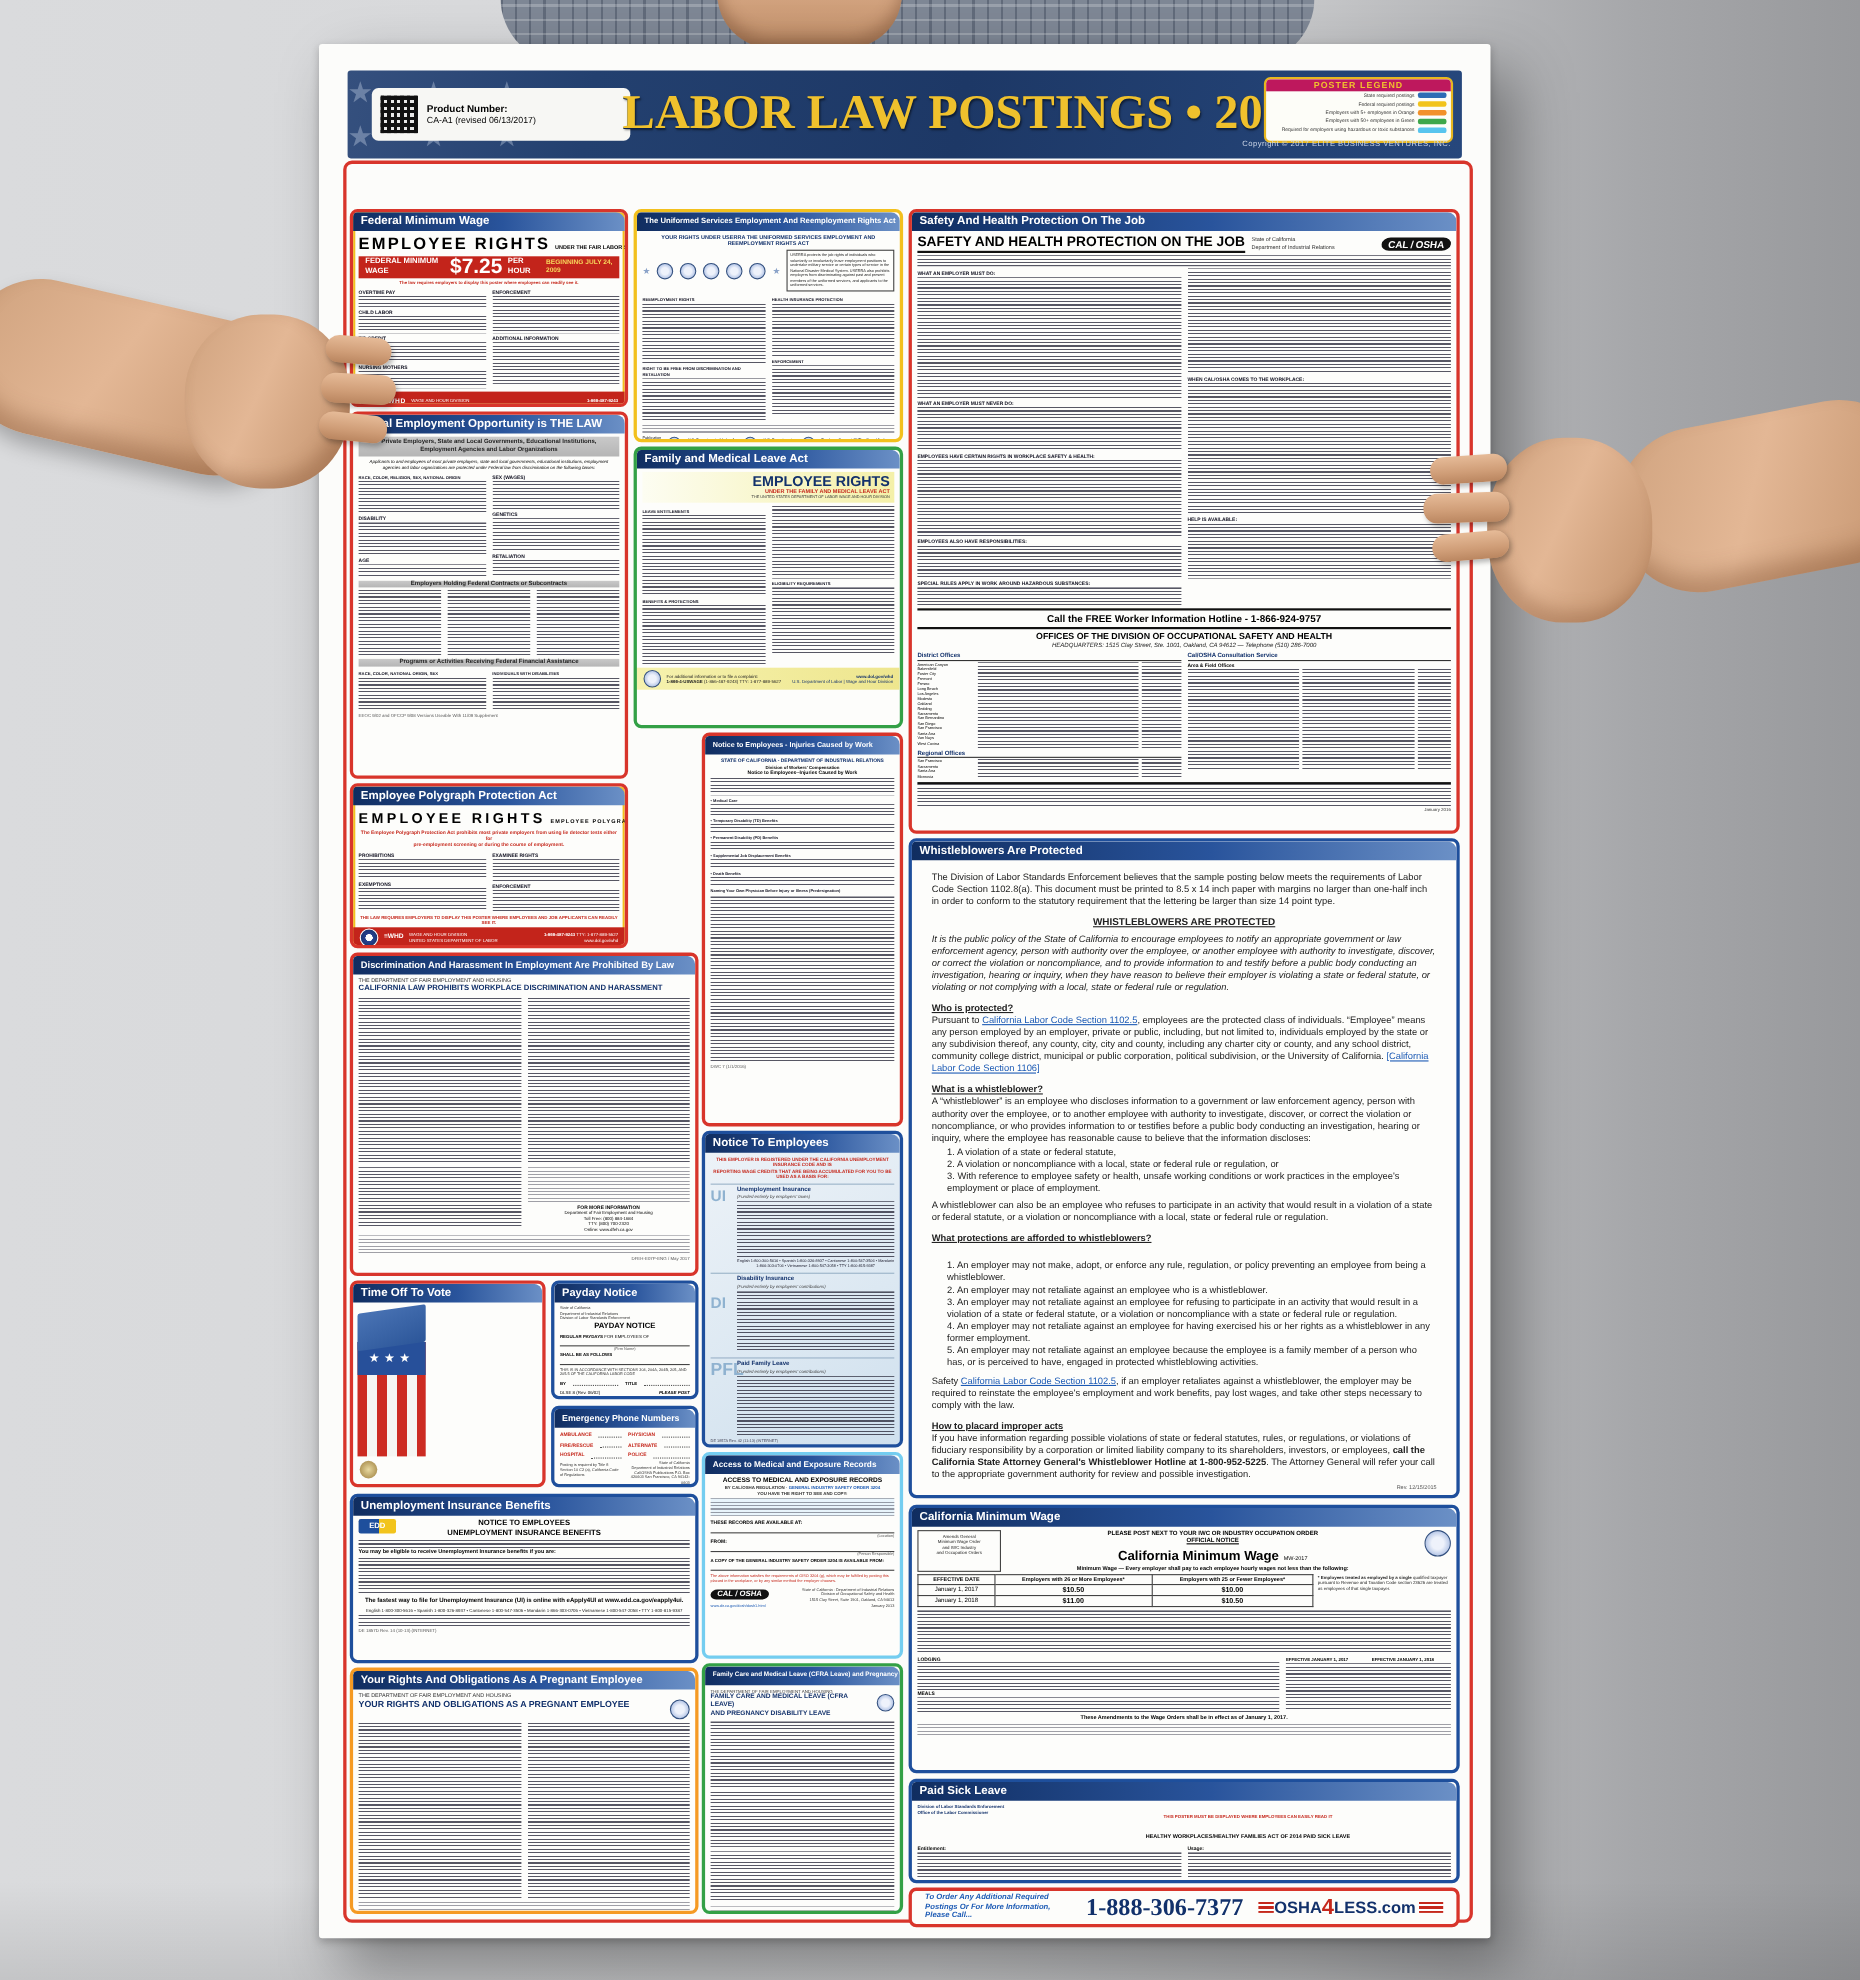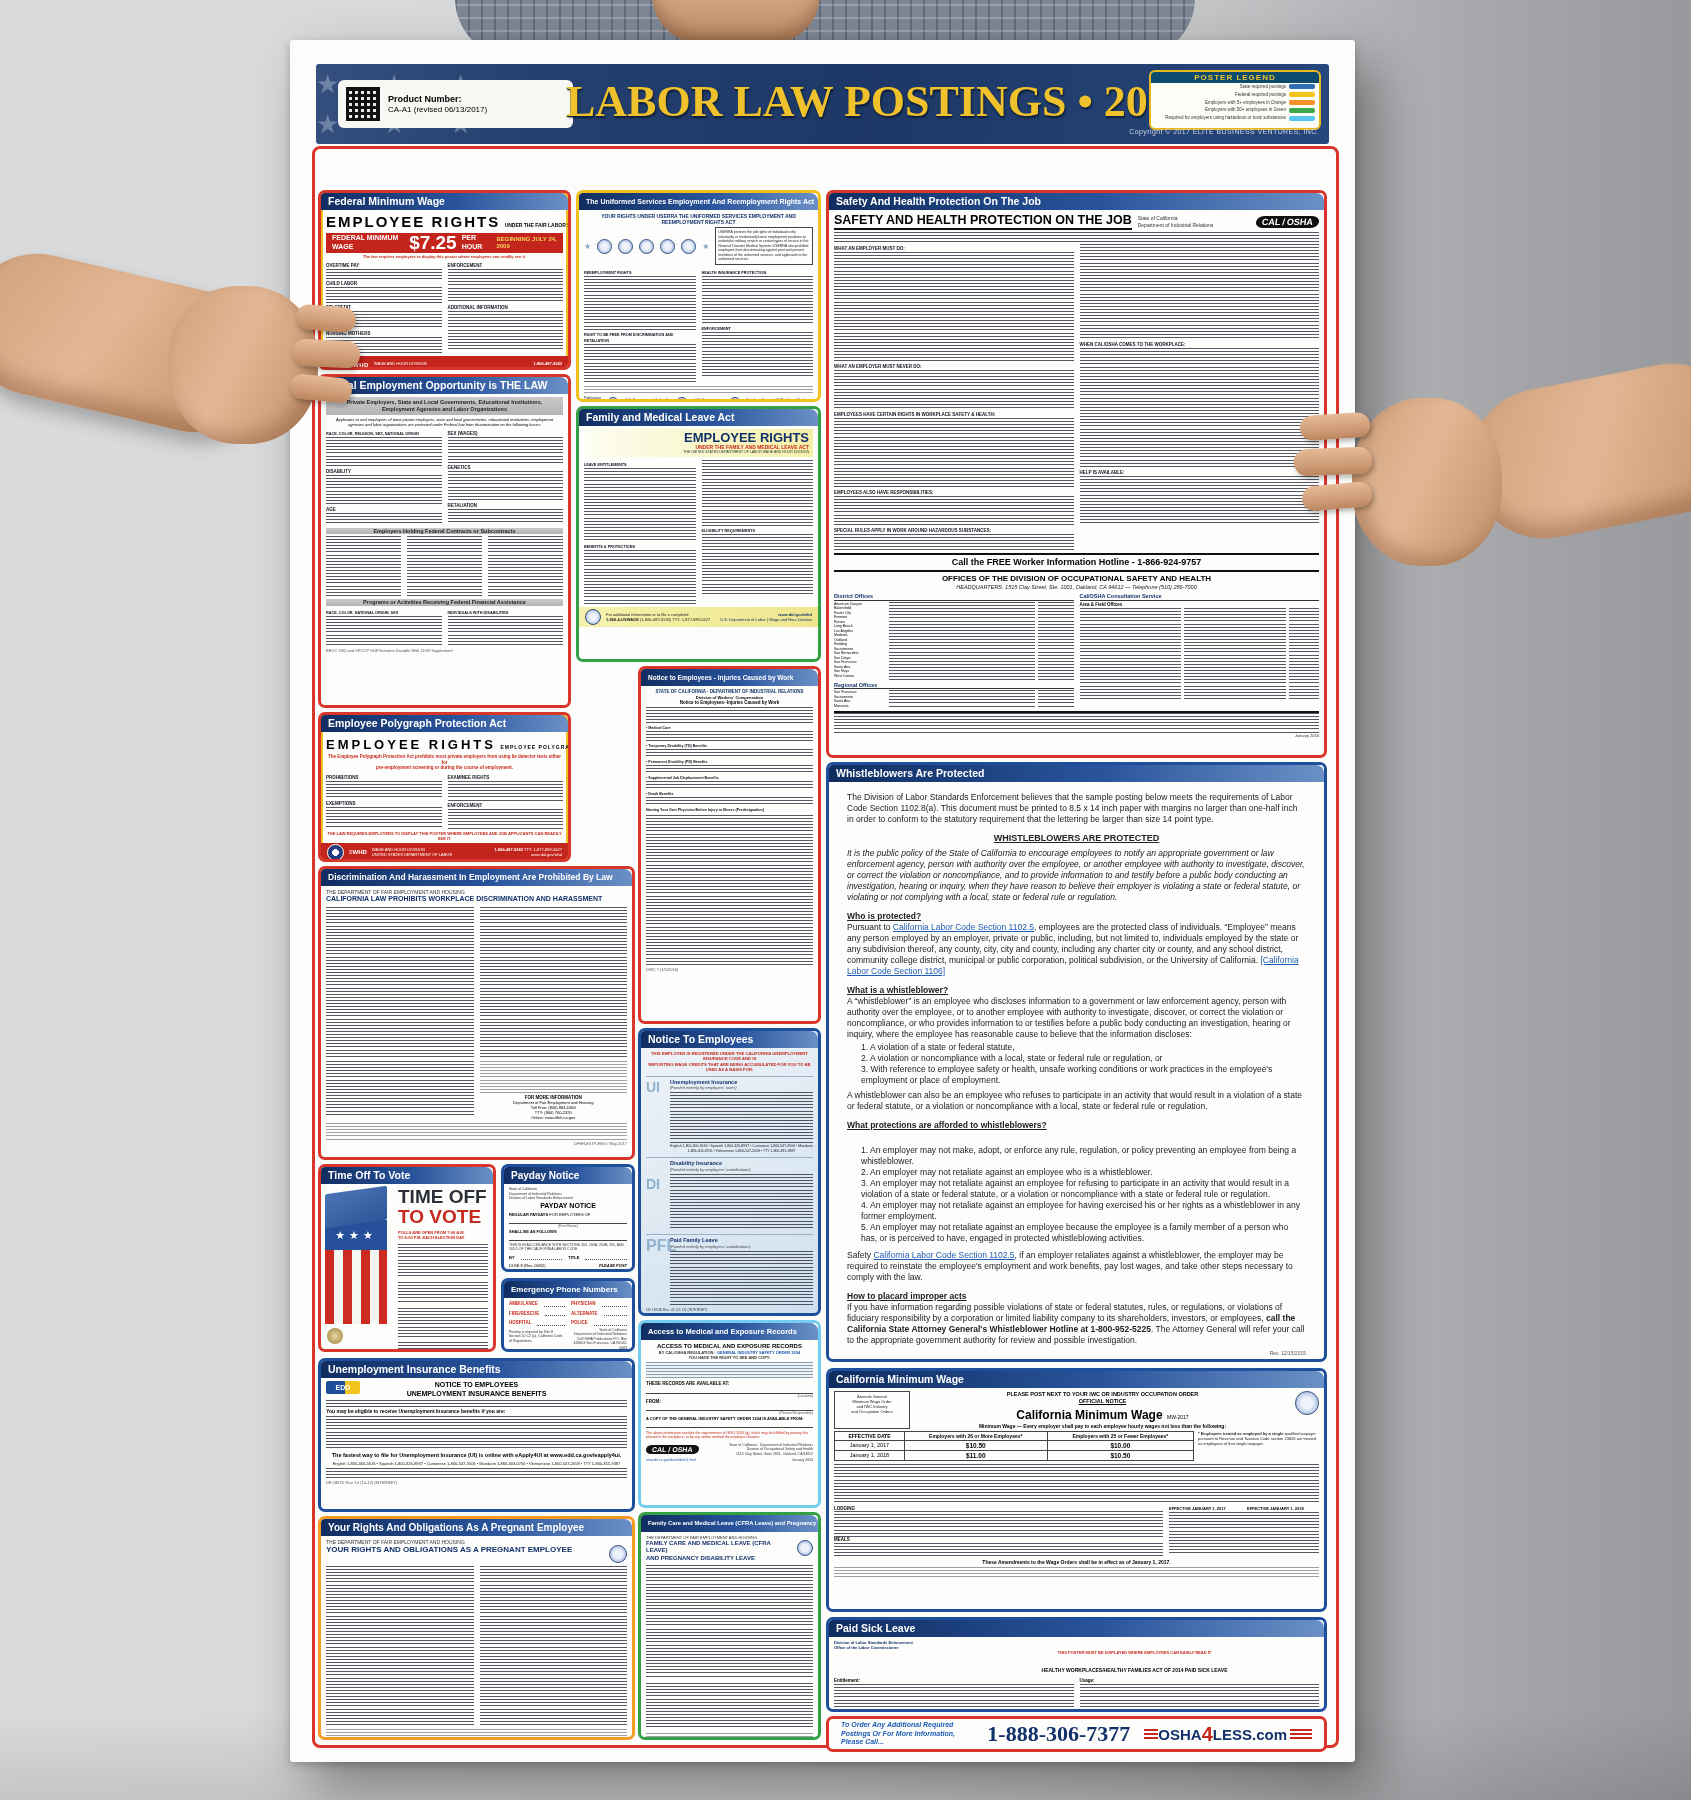--- a/index.html
+++ b/index.html
@@ -33,21 +33,21 @@
     background:linear-gradient(100deg,#35507e 0%,#23406f 22%,#1d3866 55%,#26477c 100%);}
   .band .stars{position:absolute;left:0;top:0;width:260px;height:80px;opacity:.35;color:#d8e2f2;font-size:26px;letter-spacing:18px;line-height:40px;overflow:hidden;}
   .ptitle{position:absolute;left:250px;top:12px;width:560px;text-align:center;font-family:"Liberation Serif",serif;
     font-weight:700;font-size:44px;color:#efc12d;text-shadow:0 1px 0 #0a2147,1px 2px 2px rgba(0,0,0,.55);white-space:nowrap;}
   .prodbox{position:absolute;left:22px;top:16px;width:235px;height:48px;background:#f7f7f4;border-radius:6px;
     display:flex;align-items:center;gap:8px;padding:0 8px;box-sizing:border-box;}
   .qr{width:34px;height:34px;background:
     repeating-linear-gradient(0deg,#111 0 3px,transparent 3px 6px),
     repeating-linear-gradient(90deg,#111 0 3px,#e8e8e8 3px 6px);outline:2px solid #111;outline-offset:-2px;}
   .legend{position:absolute;right:8px;top:6px;width:168px;height:56px;background:#fdfdf8;border:2px solid #e7b71f;border-radius:6px;overflow:hidden;}
-  .legend-title{background:#0c4a6e;color:#f0c12d;font-weight:700;font-size:8px;text-align:center;line-height:11px;letter-spacing:1px;}
+  .legend-title{background:#be185d;color:#f0c12d;font-weight:700;font-size:8px;text-align:center;line-height:11px;letter-spacing:1px;}
   .legrow{display:flex;justify-content:flex-end;align-items:center;gap:3px;padding:0 4px;font-size:4.5px;line-height:7.8px;color:#333;}
   .legrow .sw{width:26px;height:5px;border-radius:2px;flex:0 0 auto;}
   .copyright{position:absolute;right:10px;top:64px;color:#cfd8ea;font-size:7px;letter-spacing:.4px;}
   .redframe{position:absolute;left:22px;top:106px;width:1021px;height:1596px;border:3px solid #d8352b;border-radius:8px;}
   
   .p{position:absolute;box-sizing:border-box;background:#fdfdfb;border-radius:7px;overflow:hidden;}
   .bd-red{border:3px solid #d8352b}.bd-yel{border:3px solid #f2c01d}.bd-grn{border:3px solid #33a046}
   .bd-blu{border:3px solid #1e4f9c}.bd-cyn{border:3px solid #74cdf0}.bd-org{border:3px solid #f59a23}
   .fmw-in{box-shadow:inset 0 0 0 2px #f2c01d;}
   .bar{height:17px;line-height:17px;color:#fff;font-weight:700;font-size:10.5px;padding:0 7px;white-space:nowrap;overflow:hidden;
@@ -262,29 +262,20 @@
     <div class="p bd-red" style="left:28px;top:1124px;width:178px;height:188px">
       <div class="bar"><span>Time Off To Vote</span></div>
       <div class="pc">
         <div style="position:absolute;left:4px;top:6px;width:62px;height:150px">
           <div style="width:62px;height:34px;background:linear-gradient(160deg,#4a74b5,#2c5699);transform:skewY(-8deg);border-radius:2px"></div>
           <div style="width:62px;height:104px;margin-top:-4px;background:repeating-linear-gradient(90deg,#cc2b22 0 9px,#f5f5f2 9px 18px)">
             <div style="width:62px;height:30px;background:#27509a;color:#fff;font-size:11px;text-align:center;line-height:30px;letter-spacing:4px">★★★</div>
           </div>
           <div style="position:absolute;left:2px;bottom:-4px;width:16px;height:16px;border-radius:50%;background:radial-gradient(#e8d9a0,#9a7b3a)"></div>
         </div>
-        <div style="margin-left:72px">
-          <div class="b" style="font-size:19px;color:#2b3038;line-height:20px">TIME OFF</div>
-          <div class="b red" style="font-size:19px;line-height:20px">TO VOTE</div>
-          <div class="b red fs4" style="margin-top:3px"><span>POLLS ARE OPEN FROM 7:00 A.M.</span><br><span>TO 8:00 P.M. EACH ELECTION DAY</span></div>
-          <div class="tl" style="height:34px;margin-top:4px"></div>
-          <div class="tl" style="height:22px;margin-top:4px"></div>
-          <div class="tl" style="height:30px;margin-top:4px"></div>
-          <div class="tl" style="height:20px;margin-top:4px"></div>
-        </div>
       </div>
     </div>
 
     <div class="p bd-blu" style="left:211px;top:1124px;width:134px;height:108px">
       <div class="bar" style="font-size:10px"><span>Payday Notice</span></div>
       <div class="pc">
         <div class="fs3" style="color:#333"><span>State of California</span><br><span>Department of Industrial Relations</span><br><span>Division of Labor Standards Enforcement</span></div>
         <div class="c b fs7" style="margin-top:1px">PAYDAY NOTICE</div>
         <div class="fs4" style="margin-top:2px"><span class="b">REGULAR PAYDAYS</span> <span>FOR EMPLOYEES OF</span></div>
         <div class="wline" style="height:6px"></div>

